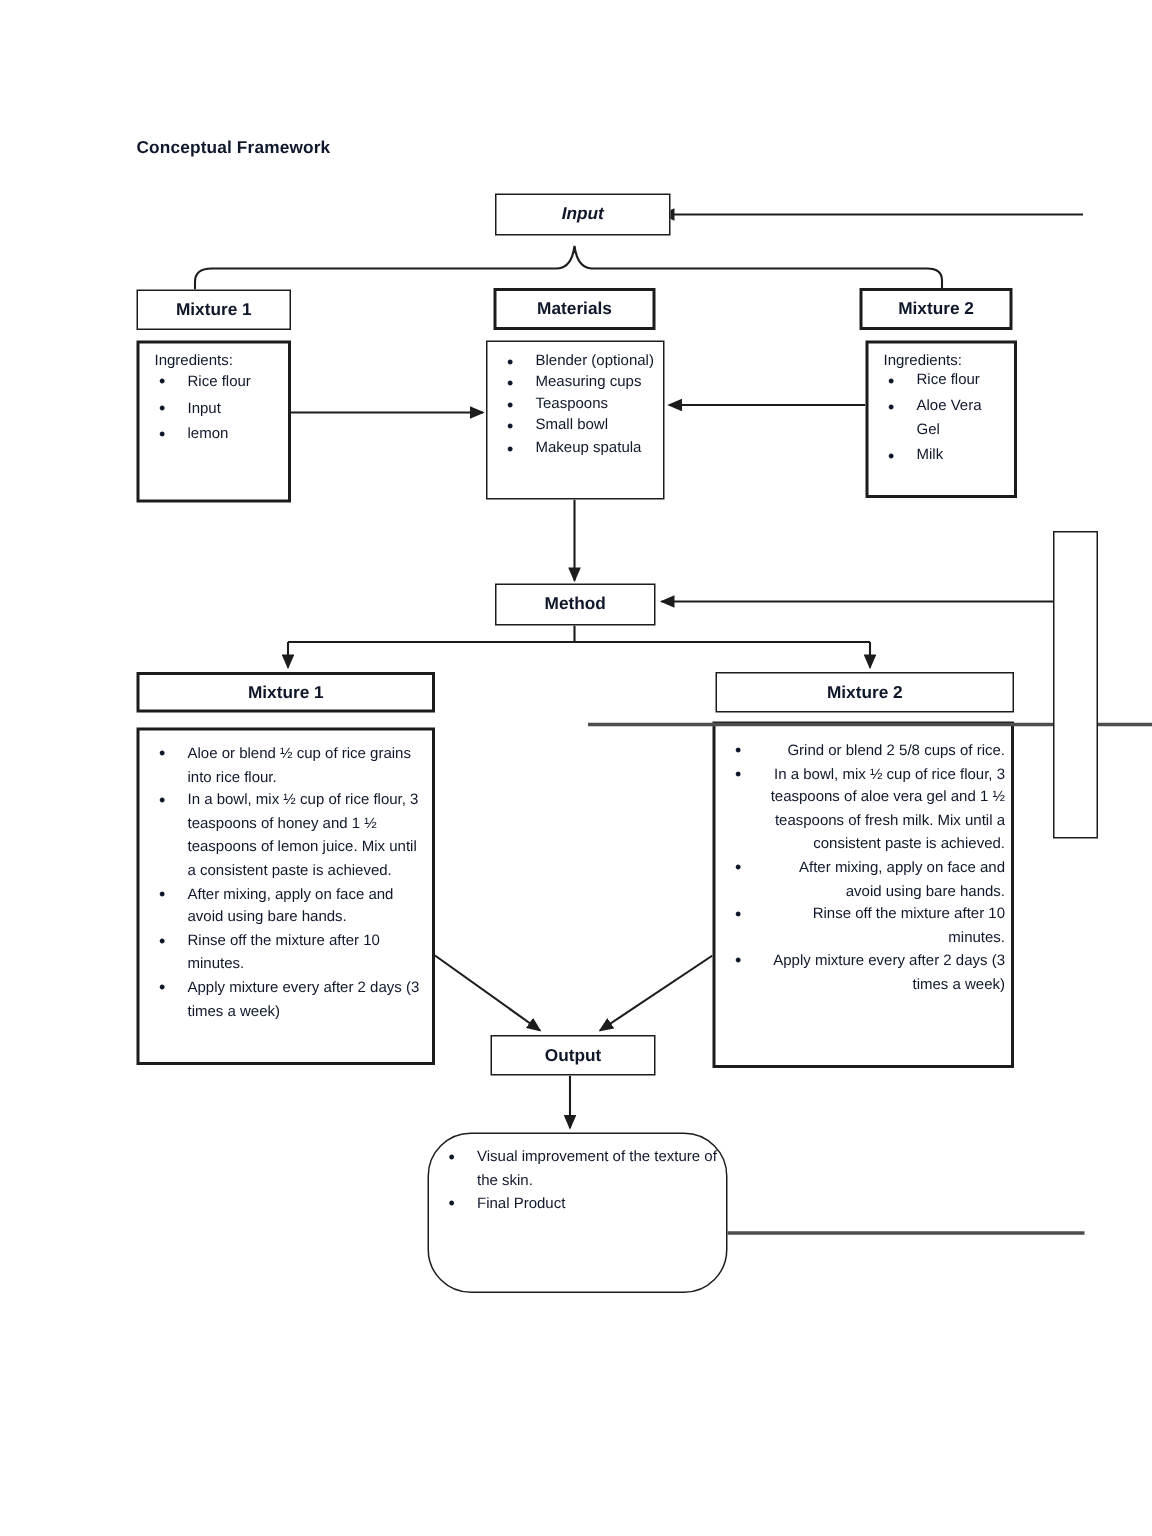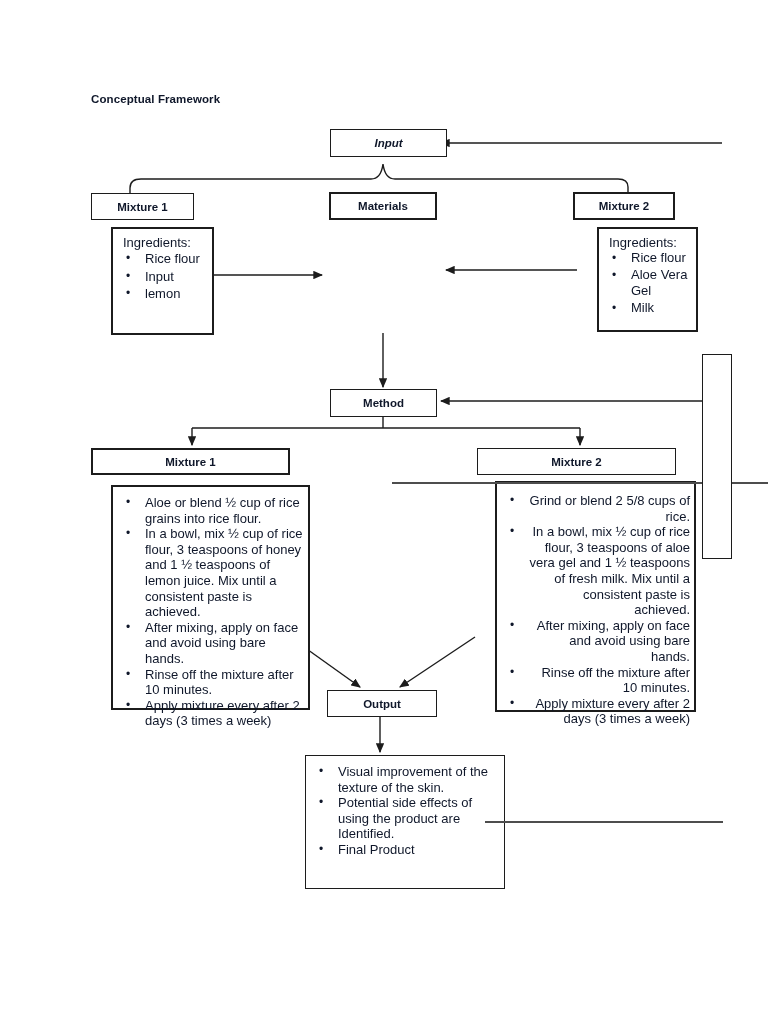--- a/index.html
+++ b/index.html
@@ -19,24 +19,23 @@
   .node{
     background:#ffffff;
     border:1.6px solid #1c1c1c;
     display:flex;align-items:center;justify-content:center;
     font-weight:bold;font-size:11.5px;
     z-index:2;
   }
   .content-box{
     background:#ffffff;
     border:1.8px solid #1c1c1c;
-    font-size:13px;
+    font-size:10px;
     z-index:2;
     padding:6px 4px 4px 6px;
-    margin-left:20px;
   }
   .content-box .box-title{padding-left:4px;}
   ul.blist{list-style:none;margin:0;padding:0;}
   ul.blist li{
     position:relative;
     padding-left:26px;
     line-height:15.6px;
   }
   ul.blist li::before{
     content:"\2022";
@@ -106,20 +105,29 @@
 
   <div class="abs content-box" style="left:91px;top:227px;width:103px;height:108px;border-width:2px;">
     <div class="box-title">Ingredients:</div>
     <ul class="blist ing-gap">
       <li style="line-height:17.5px;">Rice flour</li>
       <li style="line-height:17.5px;">Input</li>
       <li style="line-height:17.5px;">lemon</li>
     </ul>
   </div>
 
+  <div class="abs content-box" style="left:324px;top:227px;width:119px;height:106px;">
+    <ul class="blist tight">
+      <li>Blender (optional)</li>
+      <li>Measuring cups</li>
+      <li>Teaspoons</li>
+      <li>Small bowl</li>
+      <li>Makeup spatula</li>
+    </ul>
+  </div>
 
   <div class="abs content-box" style="left:577px;top:227px;width:101px;height:105px;border-width:2px;">
     <div class="box-title">Ingredients:</div>
     <ul class="blist ing-gap">
       <li style="line-height:16.5px;">Rice flour</li>
       <li style="line-height:16.5px;">Aloe Vera Gel</li>
       <li style="line-height:16.5px;">Milk</li>
     </ul>
   </div>
 
@@ -151,24 +159,23 @@
       <li>After mixing, apply on face and avoid using bare hands.</li>
       <li>Rinse off the mixture after 10 minutes.</li>
       <li>Apply mixture every after 2 days (3 times a week)</li>
     </ul>
   </div>
 
   <div class="abs node" style="left:327px;top:690px;width:110px;height:27px;">
     <span>Output</span>
   </div>
 
-  <div class="abs content-box" style="left:285px;top:755px;width:200px;height:134px;padding-top:8px;">
+  <div class="abs content-box" style="left:285px;top:755px;width:200px;height:107px;padding-top:8px;border-radius:29px;">
     <ul class="blist">
       <li>Visual improvement of the texture of the skin.</li>
-      <li>Potential side effects of using the product are Identified.</li>
       <li>Final Product</li>
     </ul>
   </div>
 
   <svg class="svg-top" width="768" height="1024">
     <line x1="392" y1="483" x2="768" y2="483" stroke="#4d4d4d" stroke-width="2.2"></line>
     <line x1="485" y1="822" x2="723" y2="822" stroke="#4d4d4d" stroke-width="2.2"></line>
   </svg>
 
   <div class="abs tall-rect"></div>

